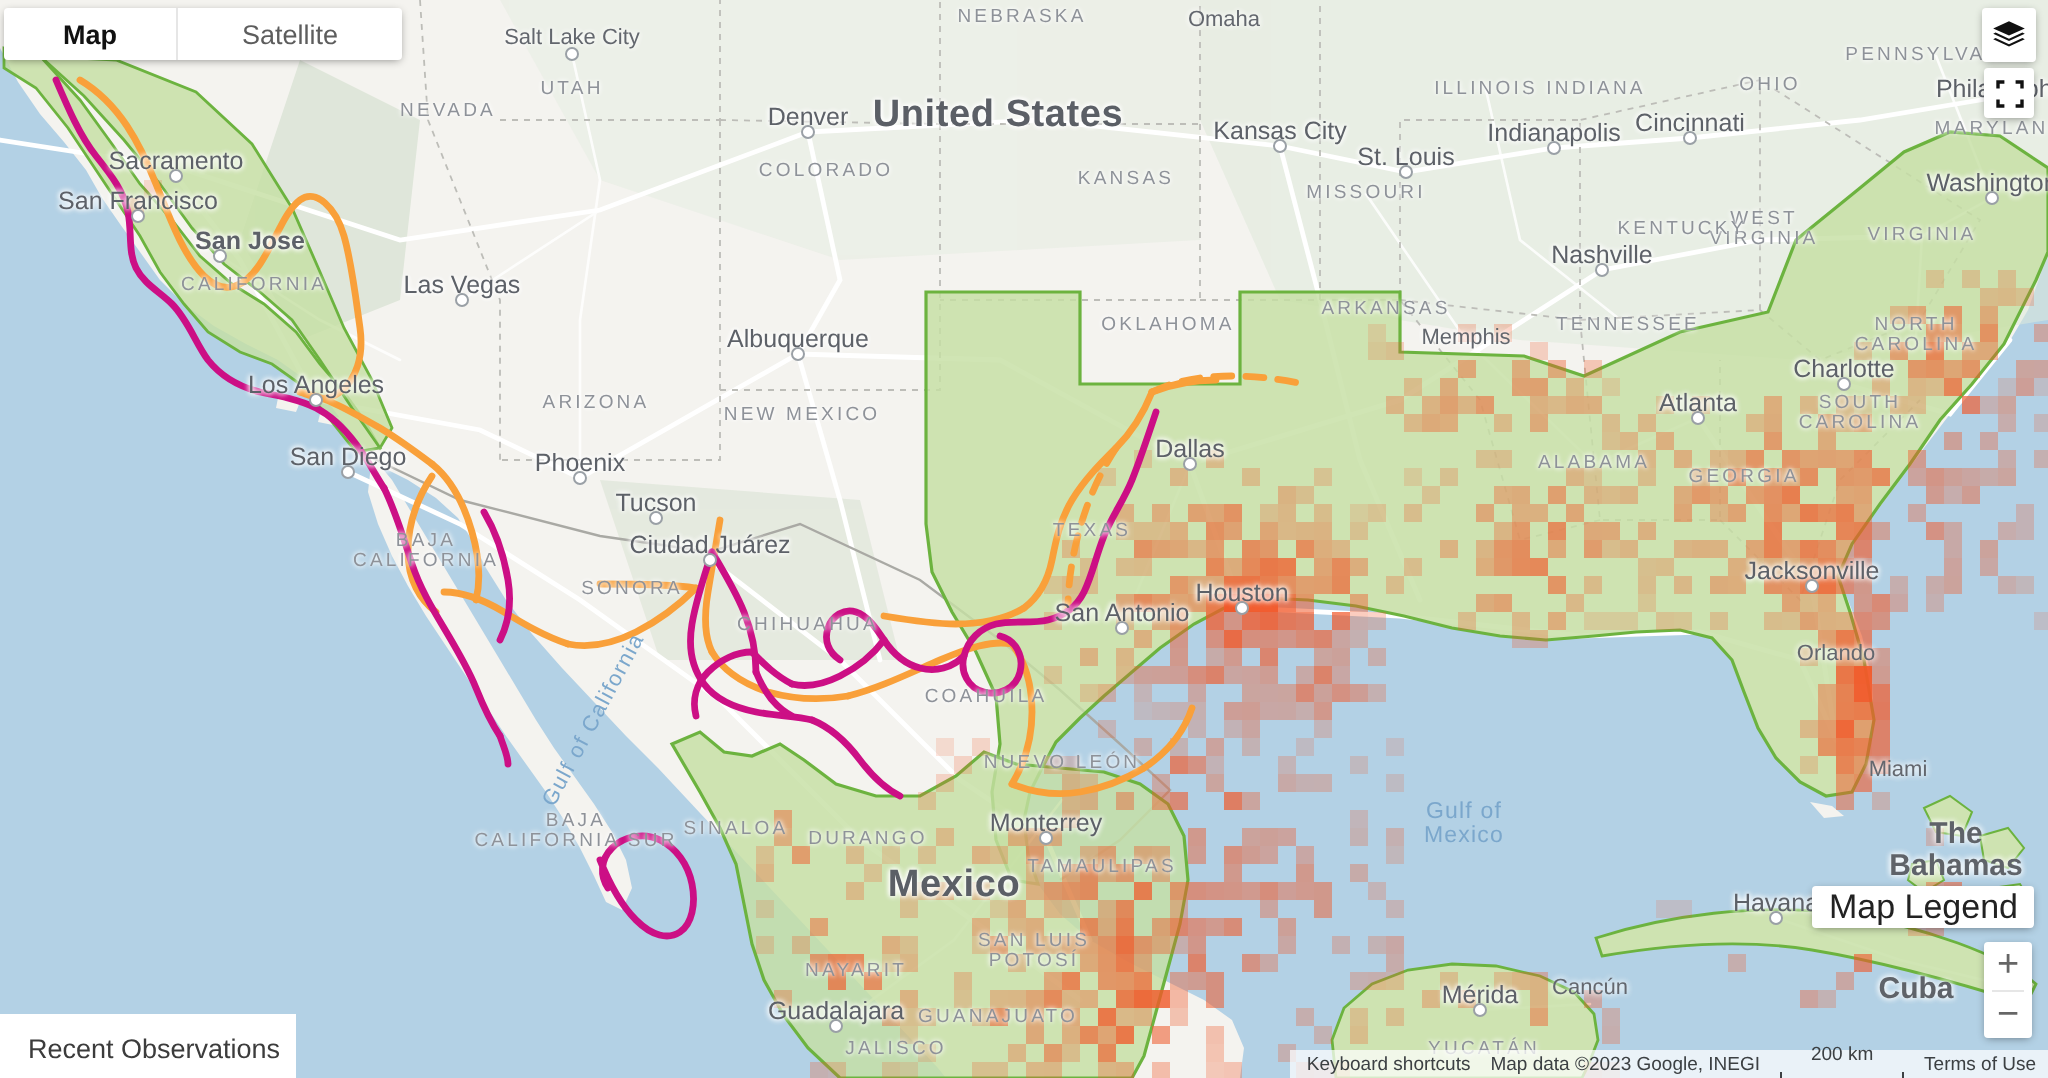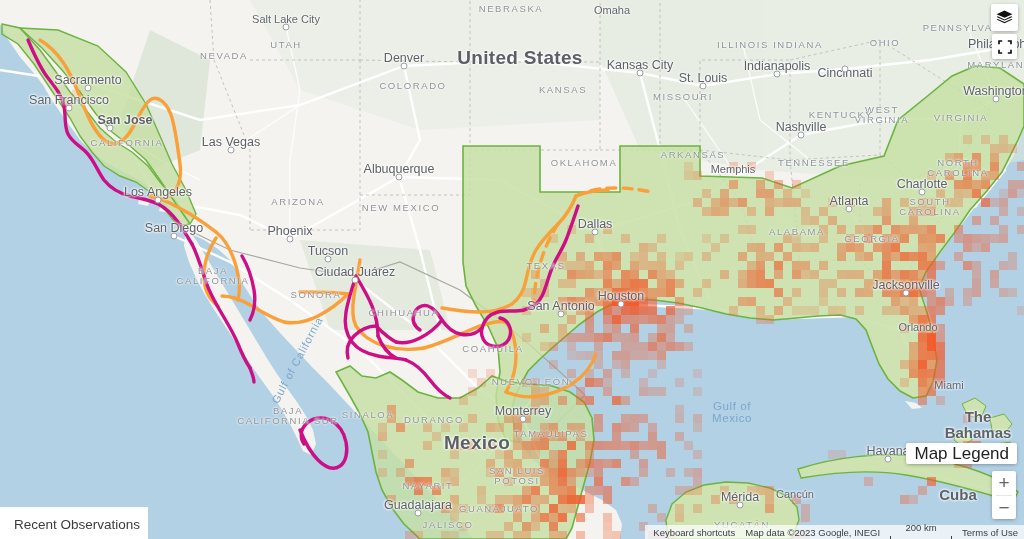--- a/index.html
+++ b/index.html
@@ -1029,32 +1029,32 @@
                    C 412,320 414,326 420,330"></path>
           <path d="M 442,320 C 436,328 428,334 420,338 C 412,342 404,344 396,342"></path>
           <path d="M 396,342 C 388,338 382,332 376,326"></path>
           <path d="M 376,326 C 368,326 360,330 354,336 C 348,342 346,350 348,358"></path>
         </g>
       </g>
     </g>
   </svg>
 
   <div id="labels">
-      <div class="lbl country" style="left: 499px; top: 58px; margin-left: 21px;">United States</div>
+      <div class="lbl country" style="left: 499px; top: 58px;">United States</div>
       <div class="lbl country" style="left: 477px; top: 443px;">Mexico</div>
       <div class="lbl country2" style="left: 958px; top: 495px;">Cuba</div>
       <div class="lbl country2" style="left: 978px; top: 425px;">The
 Bahamas</div>
       <div class="lbl citysm" style="left: 286px; top: 20px;">Salt Lake City</div>
       <div class="lbl city" style="left: 404px; top: 59px;">Denver</div>
       <div class="lbl citysm" style="left: 612px; top: 11px;">Omaha</div>
       <div class="lbl city" style="left: 640px; top: 66px;">Kansas City</div>
       <div class="lbl city" style="left: 703px; top: 79px;">St. Louis</div>
       <div class="lbl city" style="left: 777px; top: 67px;">Indianapolis</div>
-      <div class="lbl city" style="left: 845px; top: 62px; margin-top: 12px;">Cincinnati</div>
+      <div class="lbl city" style="left: 845px; top: 62px;">Cincinnati</div>
       <div class="lbl city" style="left: 1002px; top: 45px;">Philadelphia</div>
       <div class="lbl city" style="left: 996px; top: 92px;">Washington</div>
       <div class="lbl city" style="left: 801px; top: 128px;">Nashville</div>
       <div class="lbl citysm" style="left: 733px; top: 170px;">Memphis</div>
       <div class="lbl city" style="left: 849px; top: 202px;">Atlanta</div>
       <div class="lbl city" style="left: 922px; top: 185px;">Charlotte</div>
       <div class="lbl city" style="left: 906px; top: 286px;">Jacksonville</div>
       <div class="lbl citysm" style="left: 918px; top: 328px;">Orlando</div>
       <div class="lbl citysm" style="left: 949px; top: 386px;">Miami</div>
       <div class="lbl city" style="left: 399px; top: 170px;">Albuquerque</div>
@@ -1148,20 +1148,24 @@
       <div class="citydot" style="left: 621px; top: 304px;"></div>
       <div class="citydot" style="left: 561px; top: 314px;"></div>
       <div class="citydot" style="left: 523px; top: 419px;"></div>
       <div class="citydot" style="left: 418px; top: 513px;"></div>
       <div class="citydot" style="left: 888px; top: 459px;"></div>
       <div class="citydot" style="left: 740px; top: 505px;"></div>
       <div class="citydot" style="left: 286px; top: 27px;"></div>
     </div>
   <div id="rotwater" style="position: absolute; color: rgb(123, 167, 204); font-size: 11px; letter-spacing: 0.8px; white-space: nowrap; transform-origin: 50% 50%; left: 297px; top: 360px; transform: translate(-50%, -50%) rotate(-62deg);">Gulf of California</div>
 
+  <div id="maptype" class="ctl">
+    <div id="mt-map">Map</div>
+    <div id="mt-sat">Satellite</div>
+  </div>
 
   <div id="layersbtn" class="ctl">
     <svg width="17" height="16" viewBox="0 0 17 16">
       <path d="M8.5 0.6 L16.4 4.2 L8.5 7.8 L0.6 4.2 Z" fill="#111"></path>
       <path d="M8.5 9.4 L15.2 6.3 L16.4 6.9 L8.5 10.5 L0.6 6.9 L1.8 6.3 Z" fill="#111"></path>
       <path d="M8.5 12.1 L15.2 9.0 L16.4 9.6 L8.5 13.2 L0.6 9.6 L1.8 9.0 Z" fill="#111"></path>
     </svg>
   </div>
 
   <div id="fullbtn" class="ctl">

